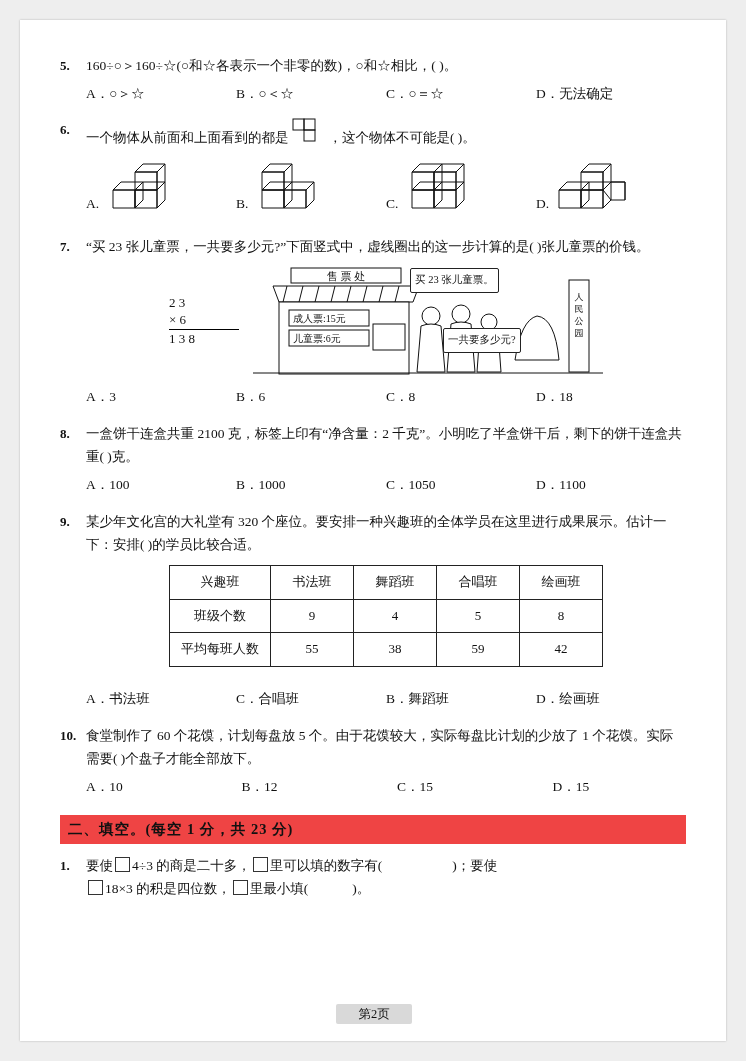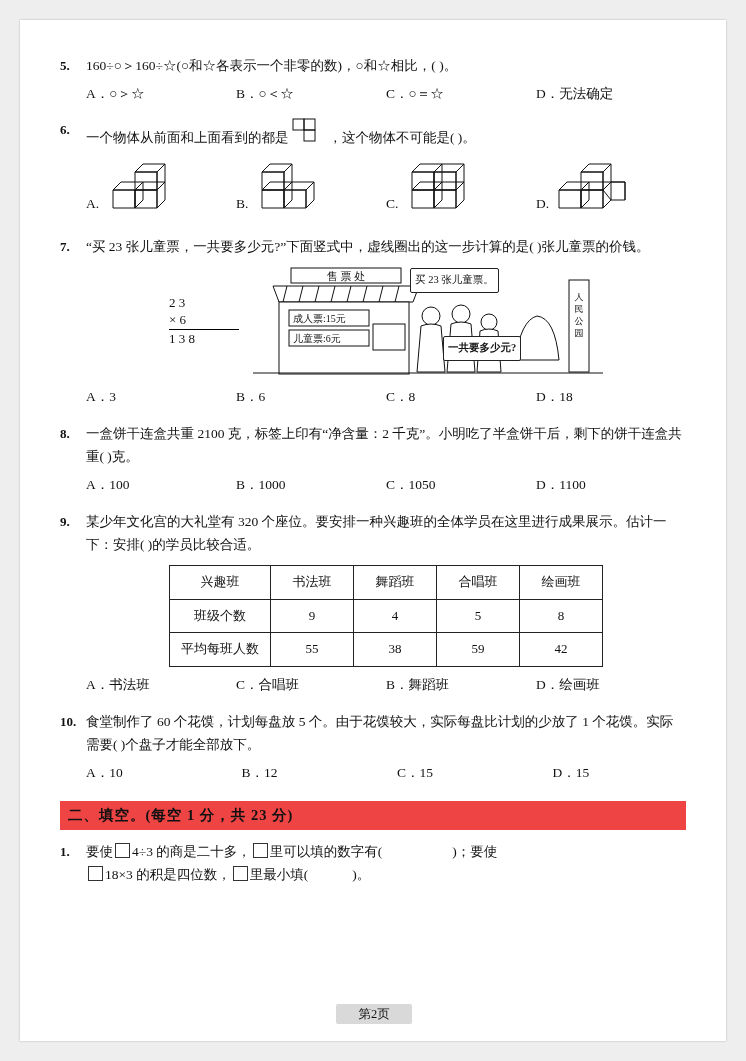--- a/index.html
+++ b/index.html
@@ -72,21 +72,21 @@
     border:1px solid #222;
     background:#fff;
     font-size:10.5px;
     padding:2px 4px;
     border-radius:2px;
   }
 
   
   table.t9{
     border-collapse:collapse;
-    margin:8px auto 6px auto;
+    margin:8px auto 20px auto;
     font-size:13px;
   }
   table.t9 td{
     border:1px solid #222;
     padding:5px 10px;
     text-align:center;
     min-width:62px;
     height:22px;
   }
   table.t9 td.head{min-width:80px;}
@@ -272,21 +272,21 @@
 
             <path d="M262 96 q6 -40 22 -44 q18 2 22 44 z" fill="#fff" stroke="#111"></path>
             <rect x="316" y="16" width="20" height="92" fill="#fff" stroke="#111"></rect>
             <text x="326" y="36" font-size="9" font-family="Liberation Serif, serif" text-anchor="middle" fill="#111">人</text>
             <text x="326" y="48" font-size="9" font-family="Liberation Serif, serif" text-anchor="middle" fill="#111">民</text>
             <text x="326" y="60" font-size="9" font-family="Liberation Serif, serif" text-anchor="middle" fill="#111">公</text>
             <text x="326" y="72" font-size="9" font-family="Liberation Serif, serif" text-anchor="middle" fill="#111">园</text>
             <line x1="0" y1="109" x2="350" y2="109" stroke="#111"></line>
           </svg>
           <div class="ticketbox" style="left:157px;top:4px;">买 23 张儿童票。</div>
-          <div class="ticketbox" style="left:190px;top:72px;font-weight:bold;">一共要多少元?</div>
+          <div class="ticketbox" style="left:190px;top:64px;">一共要多少元?</div>
         </div>
       </div>
 
       <div class="opts">
         <div class="opt">A．3</div>
         <div class="opt">B．6</div>
         <div class="opt">C．8</div>
         <div class="opt">D．18</div>
       </div>
     </div>

